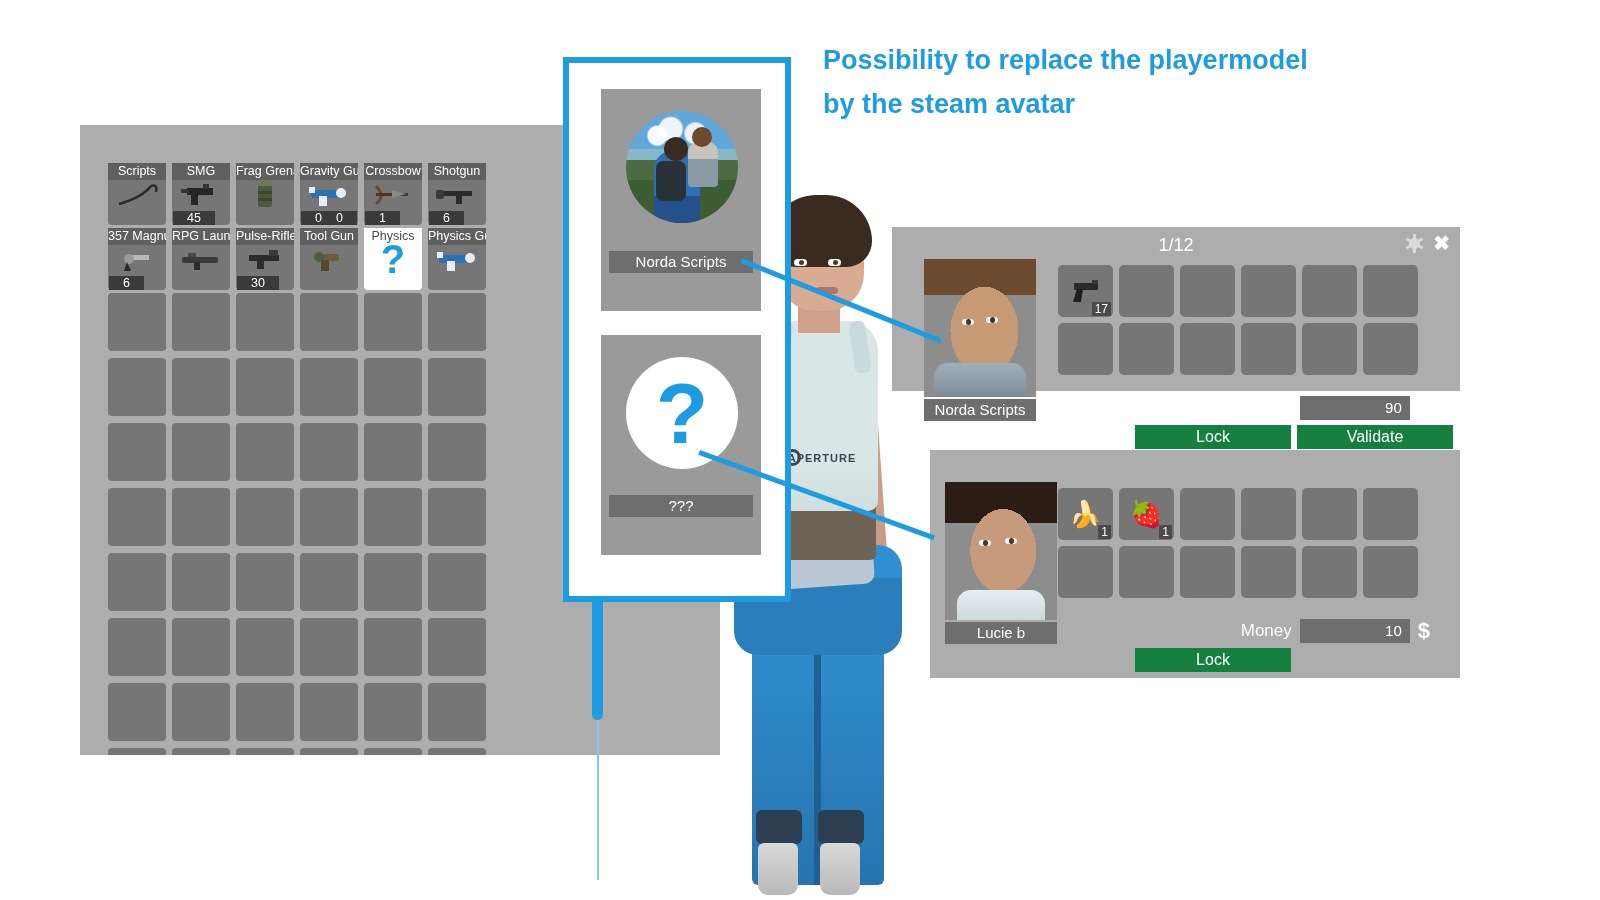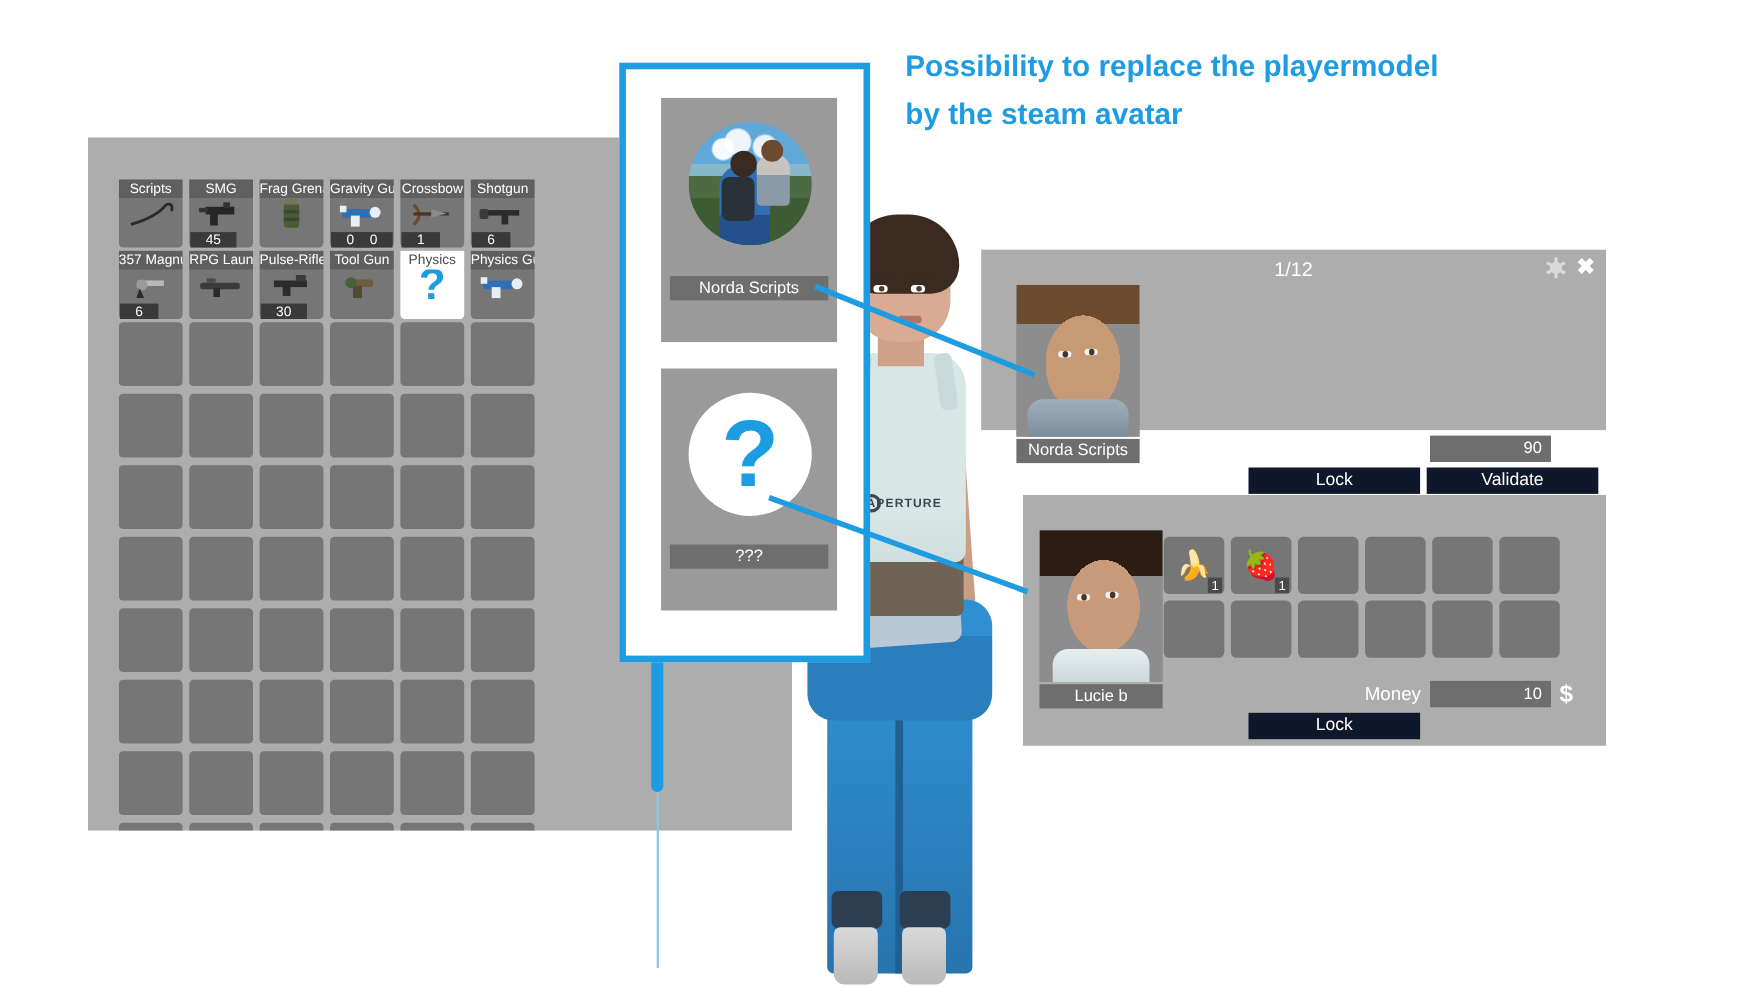--- a/index.html
+++ b/index.html
@@ -368,21 +368,21 @@
   .money-label { color: #ffffff; font-size: 17px; }
   .money-box {
     width: 110px; height: 24px; background: #6e6e6e;
     color: #ffffff; font-size: 15px; line-height: 24px;
     text-align: right; padding-right: 8px;
   }
   .money-sym { color: #ffffff; font-size: 22px; font-weight: bold; }
   .trade-btn {
     position: absolute;
     height: 24px; width: 156px;
-    background: #0f172a; color: #ffffff;
+    background: #15803d; color: #ffffff;
     font-size: 16px; line-height: 24px; text-align: center;
   }
 
   
   .face-a {
     width: 112px; height: 138px;
     background:
       radial-gradient(ellipse 34px 44px at 54% 52%, #c69a74 0 100%, rgba(0,0,0,0) 100%),
       linear-gradient(#6c4a2e 0 26%, #8d8d8d 26% 100%);
     position: relative;
@@ -778,20 +778,41 @@
     <div class="face-a">
       <div class="face-eye" style="left:38px; top:60px;">
           <span class="p"></span>
         </div>
       <div class="face-eye" style="left:62px; top:58px;">
           <span class="p"></span>
         </div>
     </div>
   </div>
   <div class="trade-av-name" style="left:32px; top:172px;">Norda Scripts</div>
+  <div class="trade-grid" id="grid-0" style="left:166px; top:38px;">
+      <div class="trade-slot">
+        <svg width="40" height="30">
+          <rect x="8" y="7" width="24" height="7" rx="1" fill="#2a2a2a"></rect>
+          <path d="M11 13 l-4 13 h8 l2 -13 z" fill="#1e1e1e"></path>
+          <rect x="26" y="4" width="6" height="4" fill="#3a3a3a"></rect>
+        </svg>
+        <span class="trade-count">17</span>
+      </div>
+      <div class="trade-slot"></div>
+      <div class="trade-slot"></div>
+      <div class="trade-slot"></div>
+      <div class="trade-slot"></div>
+      <div class="trade-slot"></div>
+      <div class="trade-slot"></div>
+      <div class="trade-slot"></div>
+      <div class="trade-slot"></div>
+      <div class="trade-slot"></div>
+      <div class="trade-slot"></div>
+      <div class="trade-slot"></div>
+    </div>
   <div class="money-row" style="right:30px; top:168px;">
     <span class="money-label">Money</span>
     <span class="money-box">90</span>
     <span class="money-sym">$</span>
   </div>
   <div class="trade-btn" style="left:243px; top:198px;">Lock</div>
   <div class="trade-btn" style="left:405px; top:198px;">Validate</div>
 </div>
 
 <div class="trade-panel" id="trade-panel-2">

